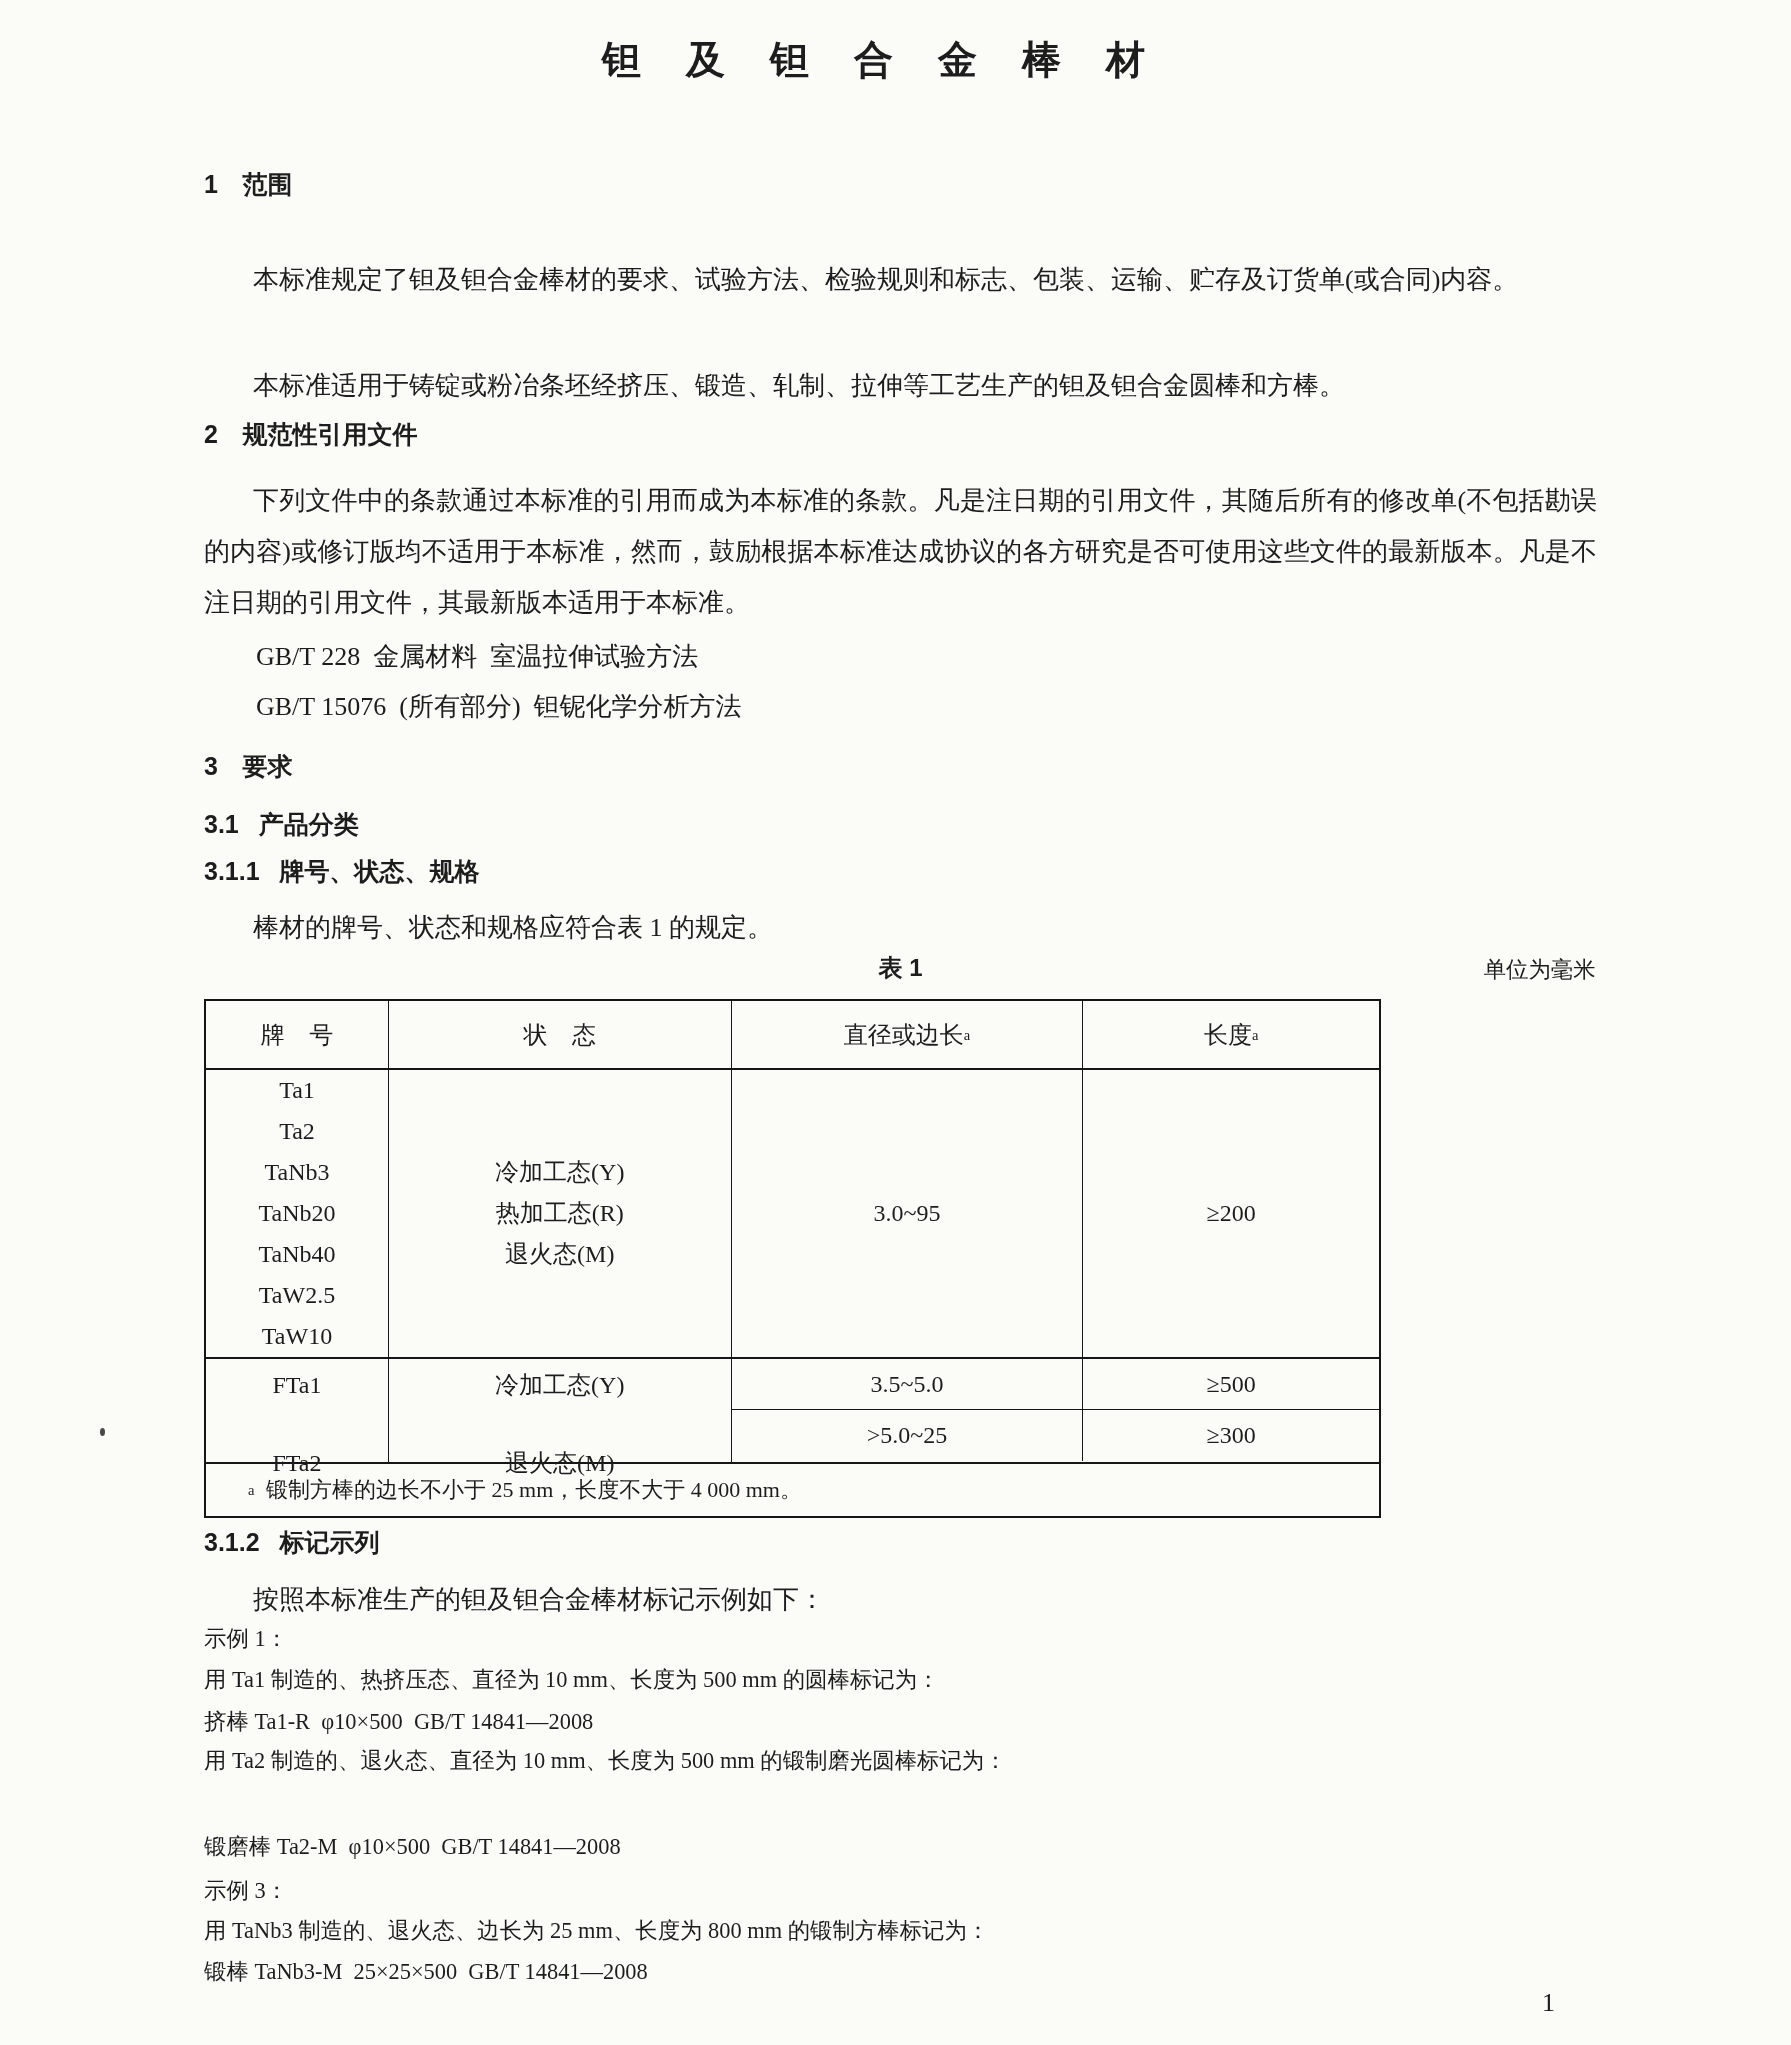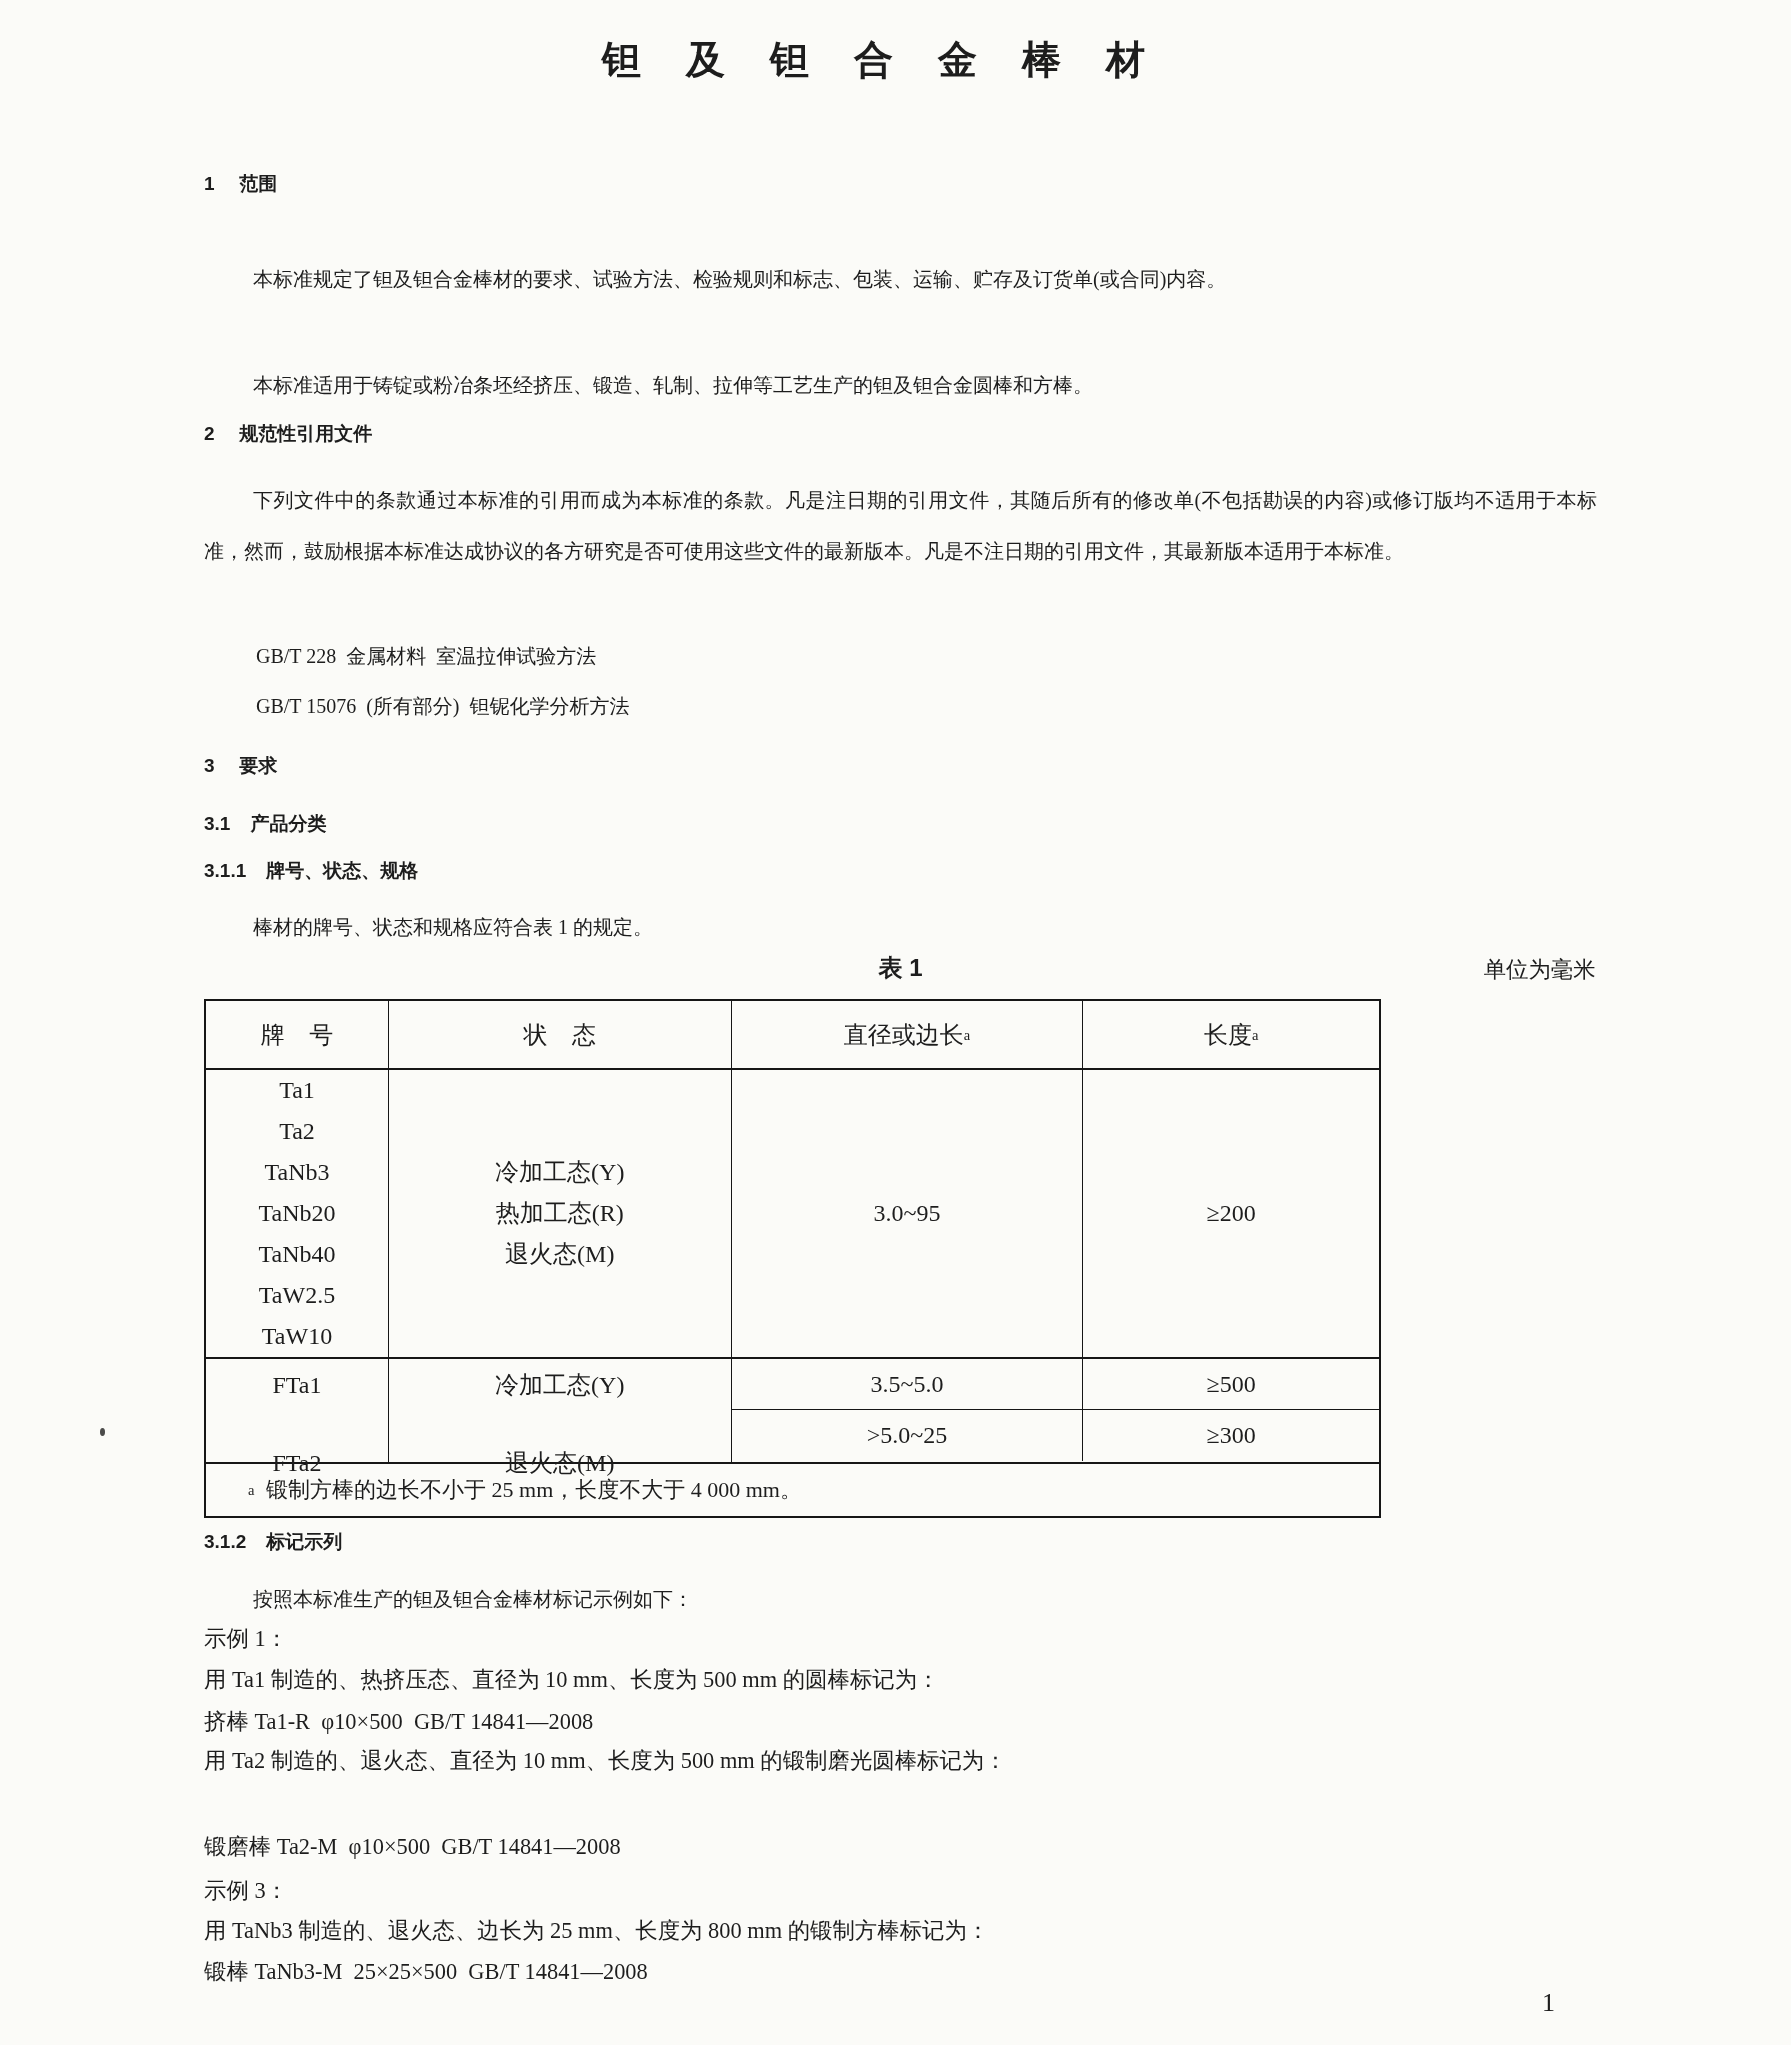--- a/index.html
+++ b/index.html
@@ -9,26 +9,26 @@
     font-family:"Liberation Serif","DejaVu Serif",serif;
   }
   .doc-title{
     position:absolute;top:33px;left:0;width:100%;text-align:center;
     font-family:"Liberation Sans","DejaVu Sans",sans-serif;font-weight:bold;
     font-size:39px;letter-spacing:45px;box-sizing:border-box;
   }
   .heading{
     position:absolute;left:204px;width:1393px;
     font-family:"Liberation Sans","DejaVu Sans",sans-serif;font-weight:bold;
-    font-size:19px;line-height:32px;
+    font-size:25px;line-height:32px;
   }
   .hno{margin-right:24.6px;}
   .body{
     position:absolute;left:204px;width:1393px;
-    font-size:20px;line-height:51px;
+    font-size:26px;line-height:51px;
   }
   .ind{text-indent:49px;}
   .just{text-align:justify;}
   .prewrap{white-space:pre-wrap;}
   .ref{padding-left:52px;box-sizing:border-box;}
   .ex{font-size:22.4px;line-height:29px;}
   .caption-row{position:absolute;top:952px;left:204px;width:1393px;height:32px;}
   .tcaption{
     position:absolute;left:0;right:0;text-align:center;
     font-family:"Liberation Sans","DejaVu Sans",sans-serif;font-weight:bold;font-size:24px;

